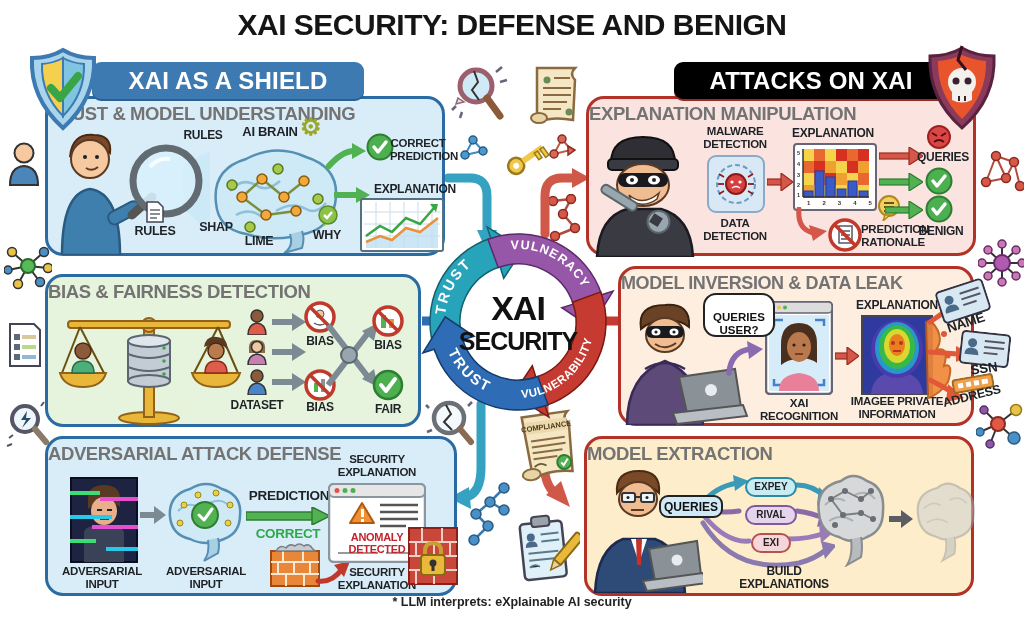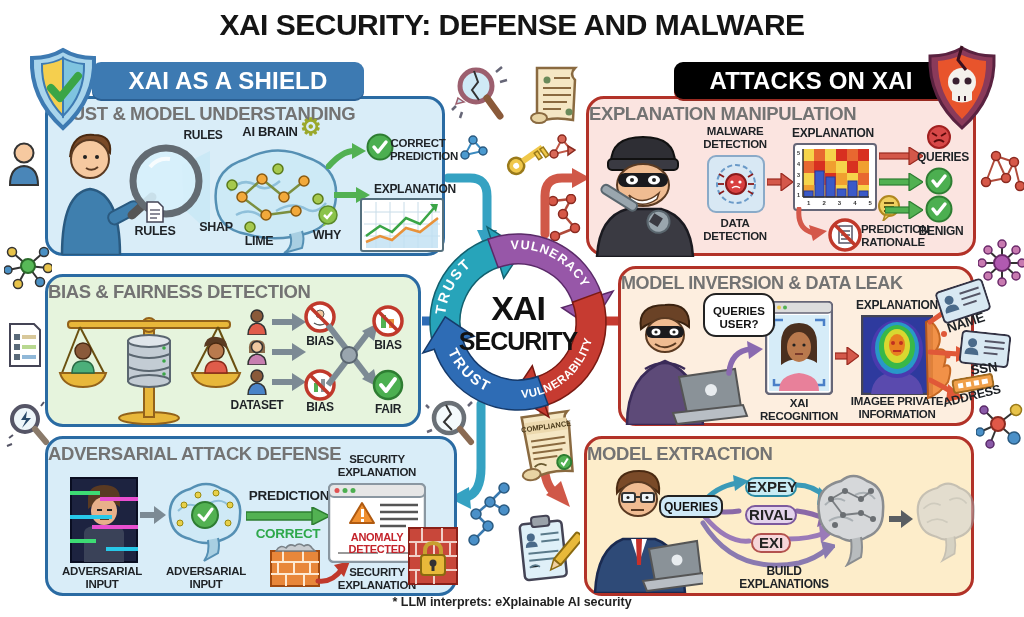--- a/index.html
+++ b/index.html
@@ -33,38 +33,38 @@
     font-weight:800; color:#737373; letter-spacing:-0.4px;
   }
   .lbl {
     position:absolute; font-weight:800; color:#1e2226; text-align:center;
     line-height:1.1; letter-spacing:-0.3px;
   }
   .green-text { color:#2ea84b; }
   .red-text { color:#c4232b; }
   .pill {
     position:absolute; border-radius:10px; border:2.5px solid; text-align:center;
-    font-weight:800; font-size:15px; line-height:15px; color:#222;
+    font-weight:800; font-size:10px; line-height:15px; color:#222;
   }
   .bubble {
     position:absolute; background:#fff; border:2.5px solid #222; border-radius:13px;
     font-weight:800; text-align:center; color:#111; z-index:3;
   }
   .footnote {
     position:absolute; top:595px; left:0; width:1024px; text-align:center;
     font-size:12.5px; font-weight:700; color:#222;
   }
   svg { display:block; }
 </style>
 </head>
 <body>
 
 <div class="canvas">
 
-  <div class="main-title">XAI SECURITY: DEFENSE AND MALWARE</div>
+  <div class="main-title">XAI SECURITY: DEFENSE AND BENIGN</div>
 
   <svg class="abs" style="left:0;top:0;z-index:1" width="1024" height="617">
     <path d="M448,178 L470,178 Q487,178 487,196 L487,232" stroke="#35a2c2" stroke-width="9" fill="none" stroke-linecap="round"></path>
     <polygon points="477,230 497,230 487,252" fill="#35a2c2"></polygon>
     <path d="M545,234 L545,196 Q545,178 562,178 L572,178" stroke="#d05848" stroke-width="9" fill="none" stroke-linecap="round"></path>
     <polygon points="572,168 572,188 590,178" fill="#d05848"></polygon>
     <line x1="422" y1="321" x2="450" y2="321" stroke="#2e6cb5" stroke-width="9"></line>
     <line x1="590" y1="321" x2="620" y2="321" stroke="#c63b31" stroke-width="9"></line>
     <path d="M481,404 L481,468 Q481,492 467,497" stroke="#35a2c2" stroke-width="9" fill="none" stroke-linecap="round"></path>
     <polygon points="469,487 471,509 449,498" fill="#35a2c2"></polygon>
@@ -491,21 +491,21 @@
         <circle cx="33" cy="33" r="1.6" fill="#222"></circle>
       <ellipse cx="51" cy="33" rx="4.5" ry="3.5" fill="#fff"></ellipse>
         <circle cx="51" cy="33" r="1.6" fill="#222"></circle>
       <path d="M32,45 Q42,52 53,44" stroke="#5a3a22" stroke-width="2" fill="none"></path>
       <path d="M4,126 Q4,76 42,62 Q78,76 80,126 Z" fill="#5d4a78" stroke="#3a2a58" stroke-width="2.5"></path>
       <path d="M22,70 Q42,58 62,70" stroke="#3a2a58" stroke-width="2.5" fill="none"></path>
       <path d="M56,78 L112,70 L118,108 L64,114 Z" fill="#8a9298" stroke="#555" stroke-width="2"></path>
       <circle cx="88" cy="91" r="6" fill="#e8ecef"></circle>
       <polygon points="50,114 120,106 124,117 54,125" fill="#b8bec4" stroke="#555" stroke-width="2"></polygon>
     </svg>
-    <div class="bubble" style="left:82px;top:24px;width:72px;height:44px;font-size:11.5px;line-height:1.15;padding-top:10px">
+    <div class="bubble" style="left:82px;top:24px;width:72px;height:44px;font-size:11.5px;line-height:1.15;padding-top:16px">
       <span>QUERIES USER?</span>
     </div>
     <svg class="abs" style="left:102px;top:70px" width="40" height="38" viewBox="0 0 40 38">
       <path d="M6,34 Q8,12 28,10" stroke="#8a6ab0" stroke-width="5.5" fill="none" stroke-linecap="round"></path>
       <polygon points="24,2 40,10 26,20" fill="#8a6ab0"></polygon>
     </svg>
     <svg class="abs" style="left:144px;top:32px" width="68" height="94" viewBox="0 0 68 94">
       <rect x="1" y="1" width="66" height="92" rx="4" fill="#fff" stroke="#667" stroke-width="2.5"></rect>
       <rect x="1" y="1" width="66" height="11" rx="4" fill="#dcdcdc" stroke="#667" stroke-width="1.5"></rect>
       <circle cx="8" cy="6.5" r="2" fill="#e05252"></circle>

